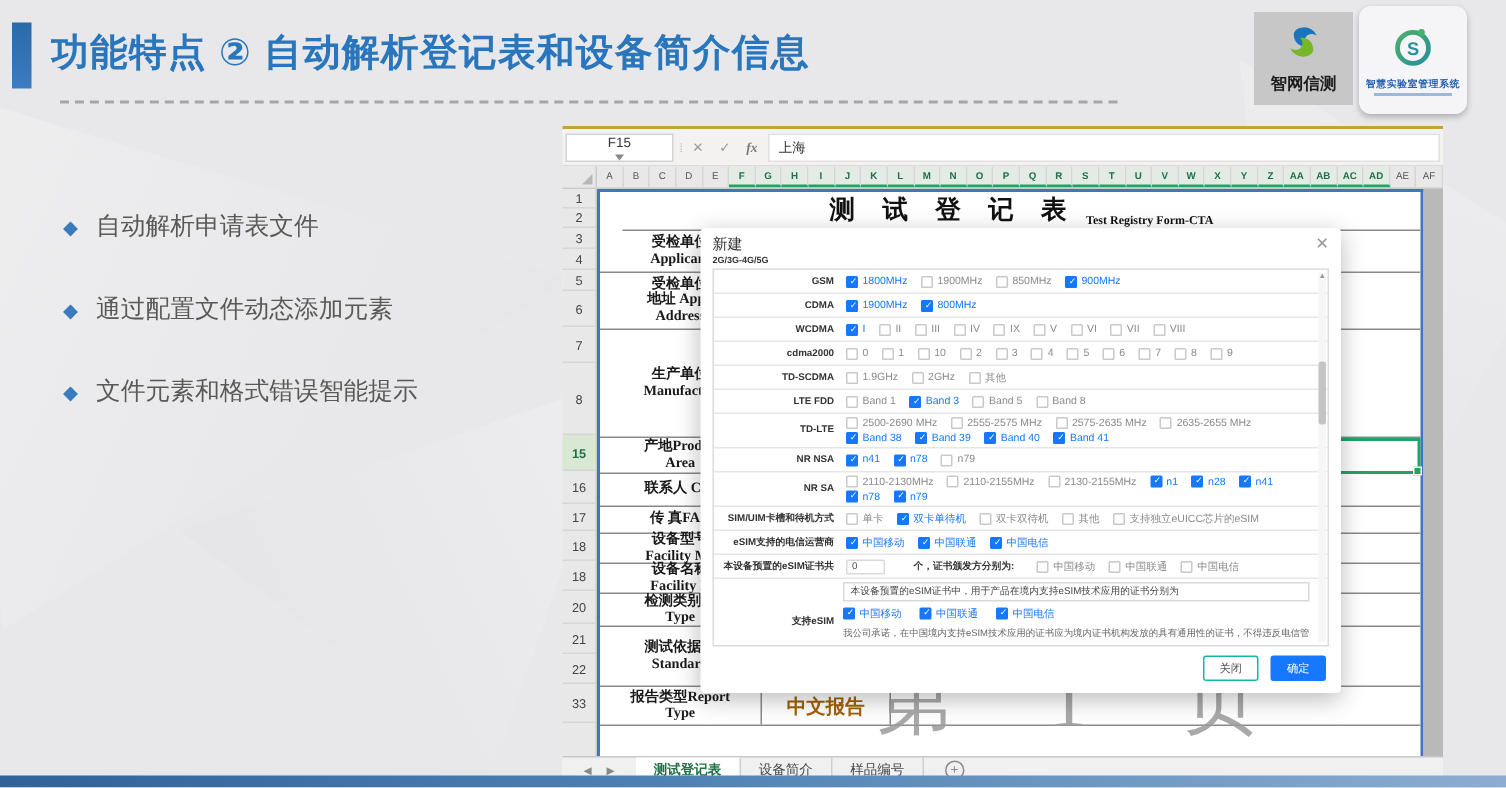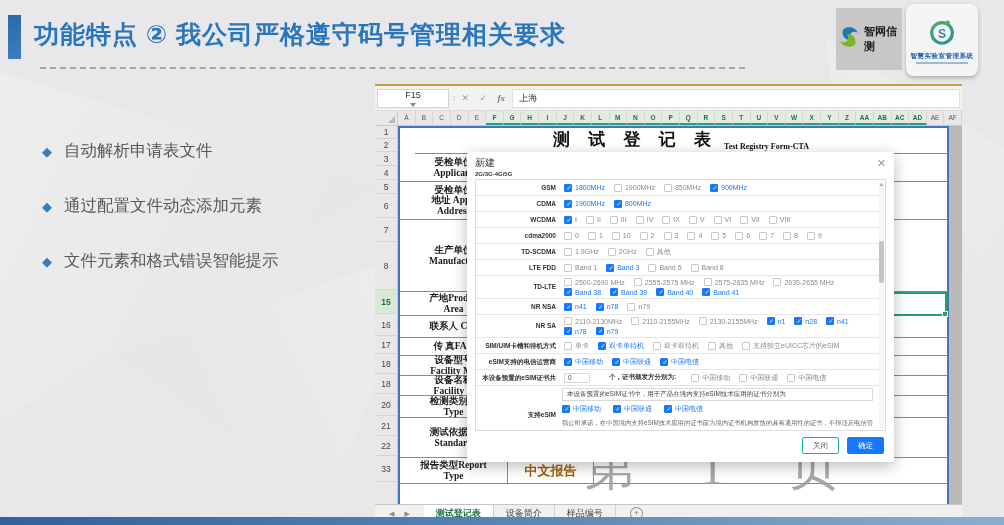--- a/index.html
+++ b/index.html
@@ -8,21 +8,21 @@
   
   .shard{position:absolute;opacity:.5;}
   .s1{left:-40px;top:60px;width:420px;height:360px;background:linear-gradient(115deg,rgba(255,255,255,.55),rgba(0,0,0,.03));clip-path:polygon(0 0,100% 35%,10% 100%);}
   .s2{left:120px;top:250px;width:300px;height:260px;background:linear-gradient(245deg,rgba(255,255,255,.5),rgba(0,0,0,.04));clip-path:polygon(0 40%,100% 0,70% 100%);}
   .s3{right:-30px;top:40px;width:260px;height:420px;background:linear-gradient(200deg,rgba(255,255,255,.5),rgba(0,0,0,.03));clip-path:polygon(20% 0,100% 30%,40% 100%);}
 
   
   .title-bar{position:absolute;left:8px;top:15px;width:13px;height:44px;background:linear-gradient(180deg,#2a6aa8,#3c7cc0);}
   .page-title{position:absolute;left:34px;top:18px;font-size:25px;font-weight:bold;color:#2a76bd;letter-spacing:1px;}
   .dash-line{position:absolute;left:40px;top:67px;width:705px;border-top:2px dashed #a6a6a6;}
-  .logo1{position:absolute;left:836px;top:8px;width:66px;height:62px;background:#c7c7c7;display:flex;flex-direction:row;align-items:center;justify-content:center;gap:2px;}
+  .logo1{position:absolute;left:836px;top:8px;width:66px;height:62px;background:#c7c7c7;display:flex;flex-direction:column;align-items:center;justify-content:center;gap:2px;}
   .logo1 .ltxt{font-size:11px;font-weight:bold;color:#1c1c1c;}
   .logo2{position:absolute;left:906px;top:4px;width:72px;height:72px;background:#f5f5f7;border-radius:8px;box-shadow:0 2px 4px rgba(0,0,0,.25);display:flex;flex-direction:column;align-items:center;justify-content:center;gap:1px;}
   .logo2 .ltxt{font-size:6.5px;font-weight:bold;color:#1f5fae;letter-spacing:.5px;}
   .logo2 .lline{width:52px;height:2px;background:#9db8d8;}
 
   
   .bullets{position:absolute;left:42px;top:140px;width:330px;}
   .bullet{display:flex;align-items:center;gap:12px;margin-bottom:33px;}
   .bullet .diamond{color:#3a7abf;font-size:13px;line-height:1;}
   .bullet .btxt{font-size:16.5px;color:#595959;}
@@ -121,21 +121,21 @@
 </style>
 </head>
 <body>
 
 <div class="slide">
   <div class="shard s1"></div>
   <div class="shard s2"></div>
   <div class="shard s3"></div>
 
   <div class="title-bar"></div>
-  <div class="page-title">功能特点 ② 我公司严格遵守码号管理相关要求</div>
+  <div class="page-title">功能特点 ② 自动解析登记表和设备简介信息</div>
   <div class="dash-line"></div>
 
   <div class="logo1">
     <span>
       <svg width="26" height="26" viewBox="0 0 32 32">
         <path d="M16 4a12 12 0 0 1 11 7c-3-2.2-7.2-2-9.2 1-1.8 2.6-.8 5.4 1.2 7.4-6 1-11-3.4-11-9.4 0-3.4 3.4-6 8-6z" fill="#1b75bb"></path>
         <path d="M16 28a12 12 0 0 1-11-7c3 2.2 7.2 2 9.2-1 1.8-2.6.8-5.4-1.2-7.4 6-1 11 3.4 11 9.4 0 3.4-3.4 6-8 6z" fill="#76b82a"></path>
       </svg>
     </span>
     <span class="ltxt">智网信测</span>

